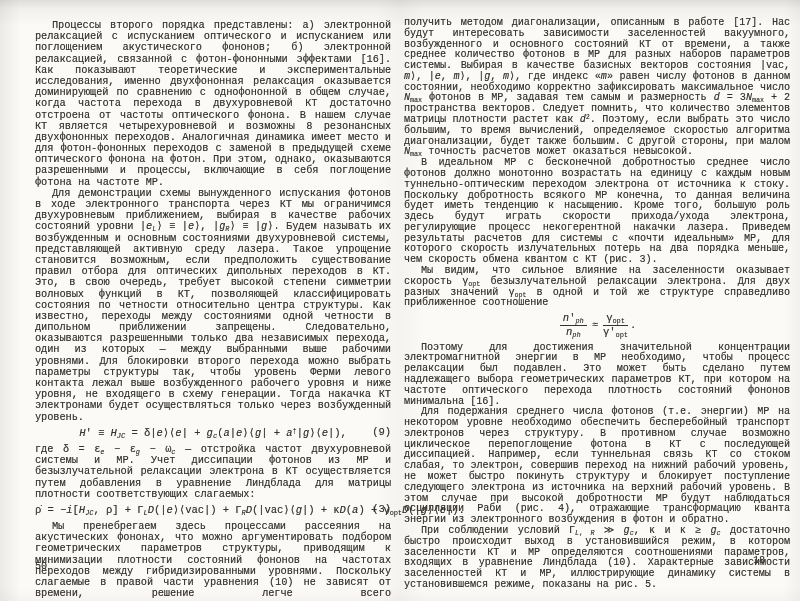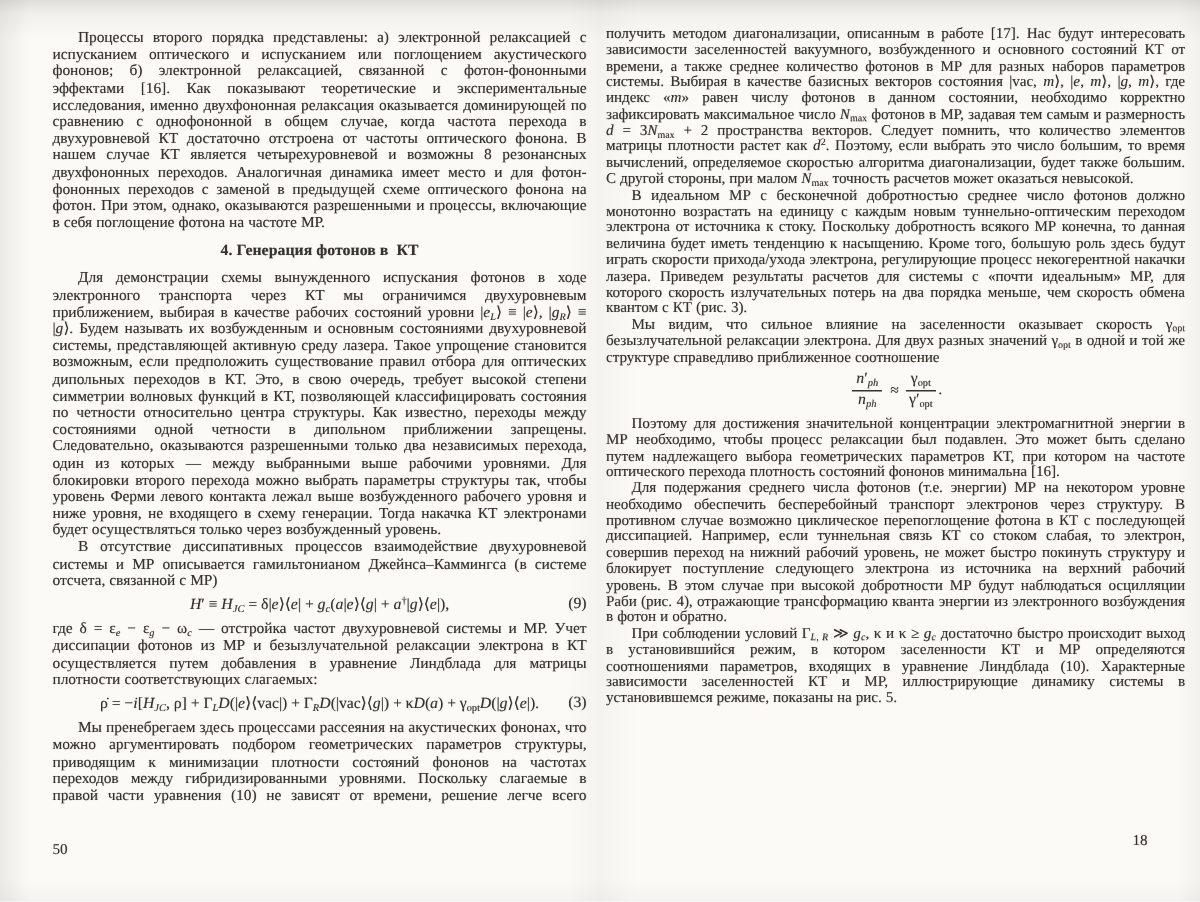--- a/index.html
+++ b/index.html
@@ -14,20 +14,21 @@
       linear-gradient(180deg, rgba(108,108,102,0.20) 0px, rgba(108,108,102,0.07) 9px, rgba(108,108,102,0.0) 26px),
       linear-gradient(90deg, rgba(118,118,112,0.12) 0px, rgba(118,118,112,0.0) 20px),
       linear-gradient(270deg, rgba(118,118,112,0.07) 0px, rgba(118,118,112,0.0) 16px),
       linear-gradient(0deg, rgba(118,118,112,0.05) 0px, rgba(118,118,112,0.0) 14px),
       linear-gradient(90deg, rgba(255,255,255,0) 47%, rgba(110,110,104,0.05) 50%, rgba(255,255,255,0) 53%),
       #fbfaf7;
   }
   .page {
     position: absolute; top: 0; height: 601px;
     text-shadow: 0.2px 0.2px 0.5px rgba(72,64,55,0.55);
+    font-family: Liberation Mono, monospace;
   }
   .page.left  { left: 35px;  width: 356px; font-size: 10.2px; line-height: 11.18px; padding-top: 20px; box-sizing: border-box; }
   .page.right { left: 404px; width: 386px; font-size: 10.0px; line-height: 10.78px; padding-top: 18px; box-sizing: border-box; }
   .para {
     margin: 0; text-align: justify;
     word-spacing: 0.2px;
   }
   .para.indent { text-indent: 17px; }
   .para.cont { text-align-last: justify; }
   .heading {
@@ -51,23 +52,21 @@
   .pn-left  { left: 0;  top: 561px; }
   .pn-right { right: 25px; top: 556px; }
 </style>
 </head>
 <body>
 
 <div class="spread">
 
   <div class="page left">
     <p class="para indent">Процессы второго порядка представлены: а) электронной релаксацией с испусканием оптического и испусканием или поглощением акустического фононов; б) электронной релаксацией, связанной с фотон-фононными эффектами [16]. Как показывают теоретические и экспериментальные исследования, именно двухфононная релаксация оказывается доминирующей по сравнению с однофононной в общем случае, когда частота перехода в двухуровневой КТ достаточно отстроена от частоты оптического фонона. В нашем случае КТ является четырехуровневой и возможны 8 резонансных двухфононных переходов. Аналогичная динамика имеет место и для фотон-фононных переходов с заменой в предыдущей схеме оптического фонона на фотон. При этом, однако, оказываются разрешенными и процессы, включающие в себя поглощение фотона на частоте МР.</p>
-    <div class="heading">4. Генерация фотонов в&nbsp; КТ</div>
     <p class="para indent">Для демонстрации схемы вынужденного испускания фотонов в ходе электронного транспорта через КТ мы ограничимся двухуровневым приближением, выбирая в качестве рабочих состояний уровни |<i>e<sub>L</sub></i>⟩ ≡ |<i>e</i>⟩, |<i>g<sub>R</sub></i>⟩ ≡ |<i>g</i>⟩. Будем называть их возбужденным и основным состояниями двухуровневой системы, представляющей активную среду лазера. Такое упрощение становится возможным, если предположить существование правил отбора для оптических дипольных переходов в КТ. Это, в свою очередь, требует высокой степени симметрии волновых функций в КТ, позволяющей классифицировать состояния по четности относительно центра структуры. Как известно, переходы между состояниями одной четности в дипольном приближении запрещены. Следовательно, оказываются разрешенными только два независимых перехода, один из которых — между выбранными выше рабочими уровнями. Для блокировки второго перехода можно выбрать параметры структуры так, чтобы уровень Ферми левого контакта лежал выше возбужденного рабочего уровня и ниже уровня, не входящего в схему генерации. Тогда накачка КТ электронами будет осуществляться только через возбужденный уровень.</p>
-    <p class="para indent">В отсутствие диссипативных процессов взаимодействие двухуровневой системы и МР описывается гамильтонианом Джейнса–Каммингса (в системе отсчета, связанной с МР)</p>
     <div class="eq">
       <span class="eq-body"><i>H</i>′ ≡ <i>H</i><sub><i>JC</i></sub> = δ|<i>e</i>⟩⟨<i>e</i>| + <i>g<sub>c</sub></i>(<i>a</i>|<i>e</i>⟩⟨<i>g</i>| + <i>a</i><sup>†</sup>|<i>g</i>⟩⟨<i>e</i>|),</span>
       <span class="eq-num">(9)</span>
     </div>
     <p class="para">где δ = ε<sub><i>e</i></sub> − ε<sub><i>g</i></sub> − ω<sub><i>c</i></sub> — отстройка частот двухуровневой системы и МР. Учет диссипации фотонов из МР и безызлучательной релаксации электрона в КТ осуществляется путем добавления в уравнение Линдблада для матрицы плотности соответствующих слагаемых:</p>
     <div class="eq">
       <span class="eq-body">ρ̇ = −<i>i</i>[<i>H</i><sub><i>JC</i></sub>, ρ] + Γ<sub><i>L</i></sub><i>D</i>(|<i>e</i>⟩⟨vac|) + Γ<sub><i>R</i></sub><i>D</i>(|vac⟩⟨<i>g</i>|) + κ<i>D</i>(<i>a</i>) + γ<sub>opt</sub><i>D</i>(|<i>g</i>⟩⟨<i>e</i>|).</span>
       <span class="eq-num">(3)</span>
     </div>
     <p class="para indent cont">Мы пренебрегаем здесь процессами рассеяния на акустических фононах, что можно аргументировать подбором геометрических параметров структуры, приводящим к минимизации плотности состояний фононов на частотах переходов между гибридизированными уровнями. Поскольку слагаемые в правой части уравнения (10) не зависят от времени, решение легче всего</p>

